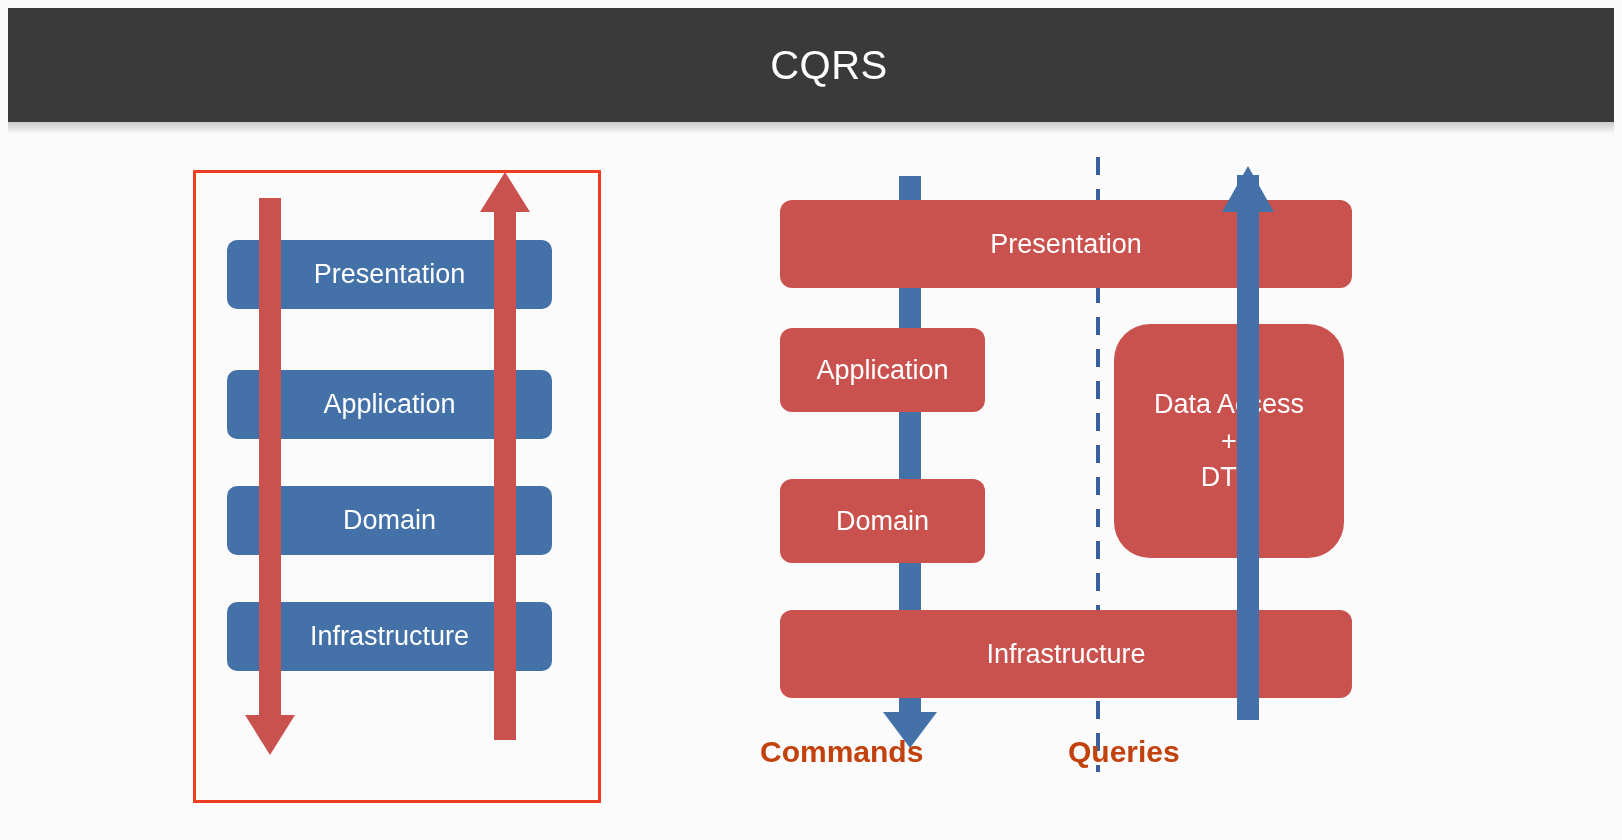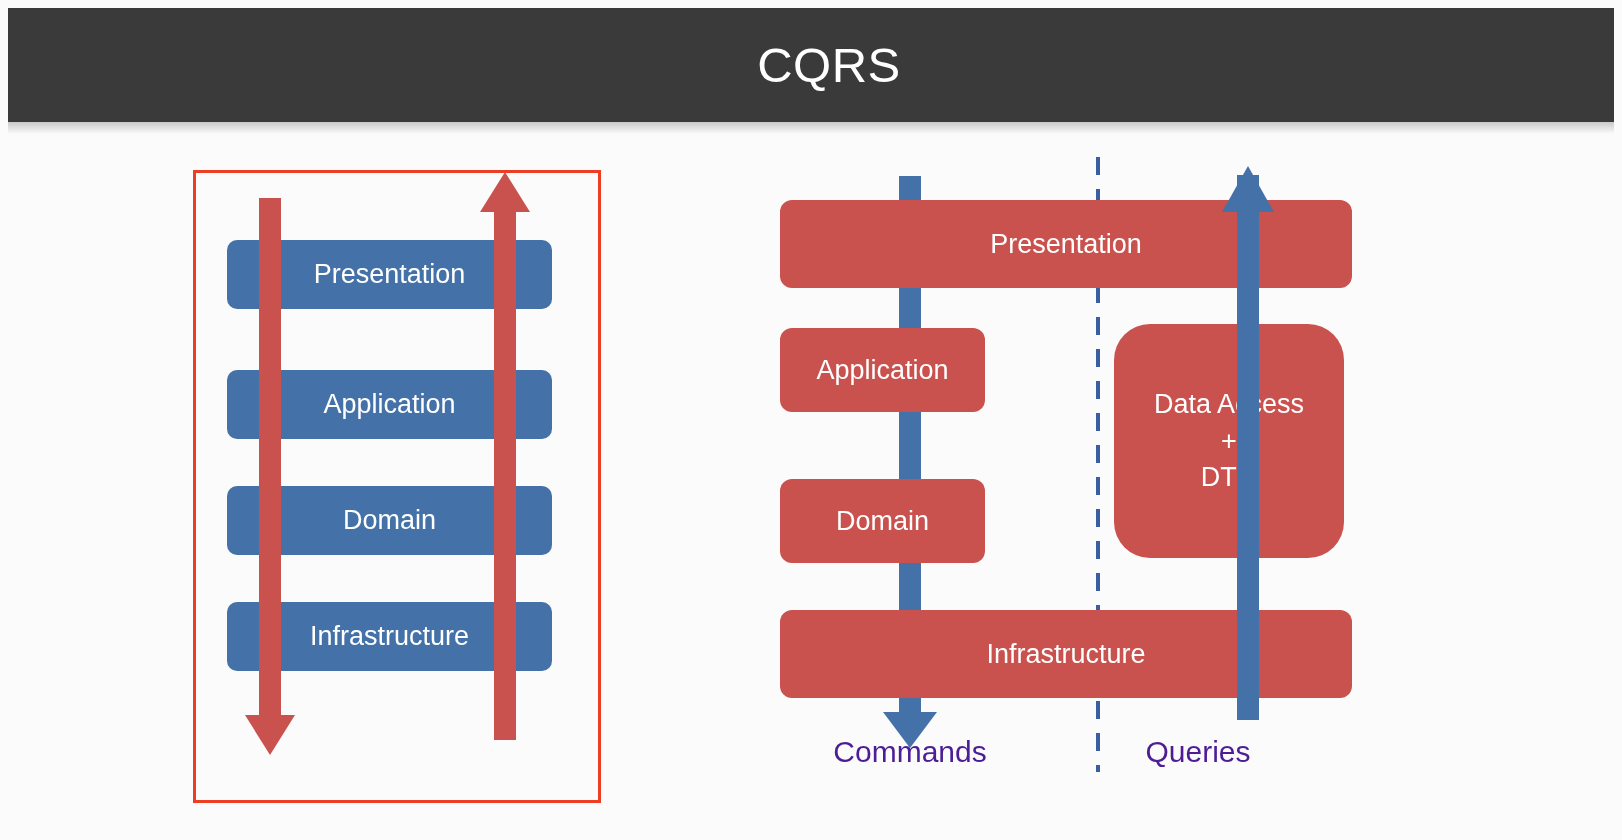--- a/index.html
+++ b/index.html
@@ -10,21 +10,21 @@
     overflow:hidden;
     position:relative;
   }
   
   #header-bar{
     position:absolute;left:8px;top:8px;width:1606px;height:114px;
     background:#3a3a3a;
     display:flex;align-items:center;justify-content:center;
   }
   #header-title{
-    color:#ffffff;font-size:49px;font-weight:400;letter-spacing:.5px;
+    color:#ffffff;font-size:40px;font-weight:400;letter-spacing:.5px;
     line-height:1;
     margin-left:36px;
   }
   #header-shadow{
     position:absolute;left:8px;top:122px;width:1606px;height:12px;
     background:linear-gradient(to bottom,rgba(0,0,0,.20),rgba(0,0,0,0));
   }
 
   
   #left-panel{
@@ -47,22 +47,22 @@
     border-radius:12px;line-height:1.35;
   }
   #rb-presentation{left:780px;top:200px;width:572px;height:88px;}
   #rb-application {left:780px;top:328px;width:205px;height:84px;}
   #rb-domain      {left:780px;top:479px;width:205px;height:84px;}
   #rb-infrastructure{left:780px;top:610px;width:572px;height:88px;}
   #rb-dataaccess  {left:1114px;top:324px;width:230px;height:234px;border-radius:36px;
                    flex-direction:column;}
 
   .axis-label{
-    position:absolute;color:#4c1d95;font-size:30px;font-weight:400;
-    text-align:center;white-space:nowrap;
+    position:absolute;color:#c2410c;font-size:30px;font-weight:700;
+    white-space:nowrap;
   }
   #label-commands{left:760px;top:735px;width:300px;}
   #label-queries {left:1068px;top:735px;width:260px;}
 </style>
 </head>
 <body>
 
 <div id="header-bar">
   <div id="header-title">CQRS</div>
 </div>

